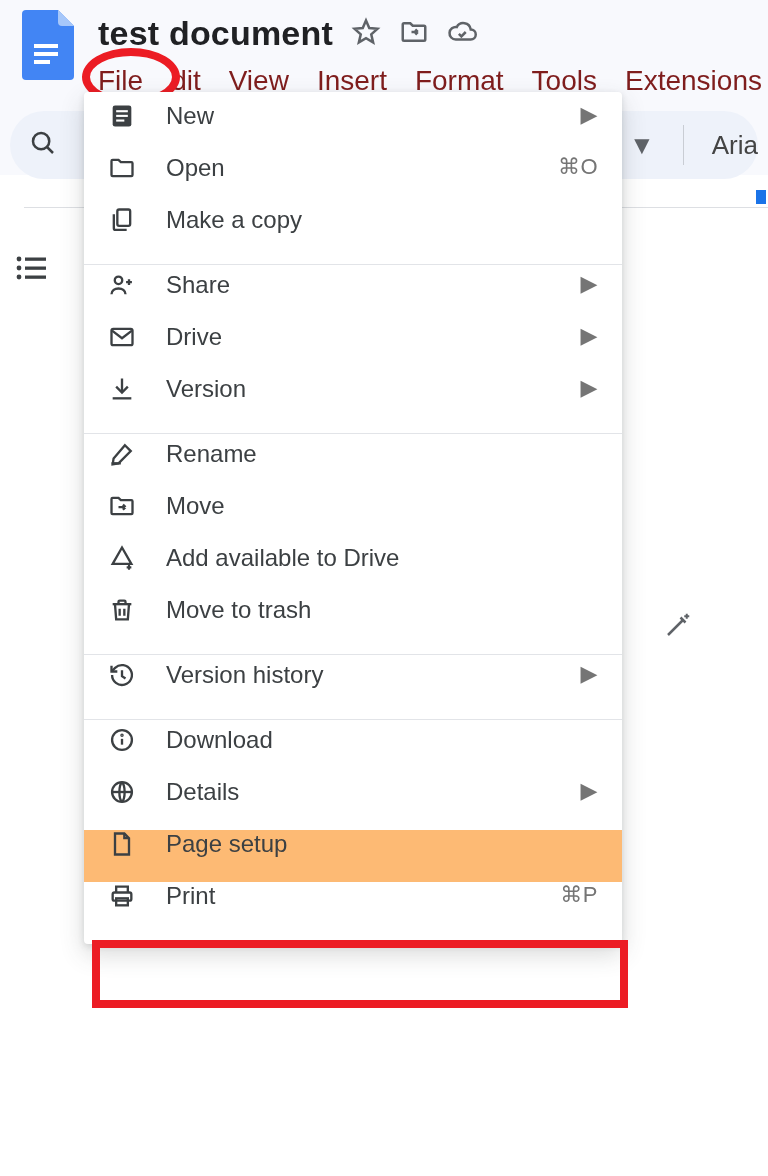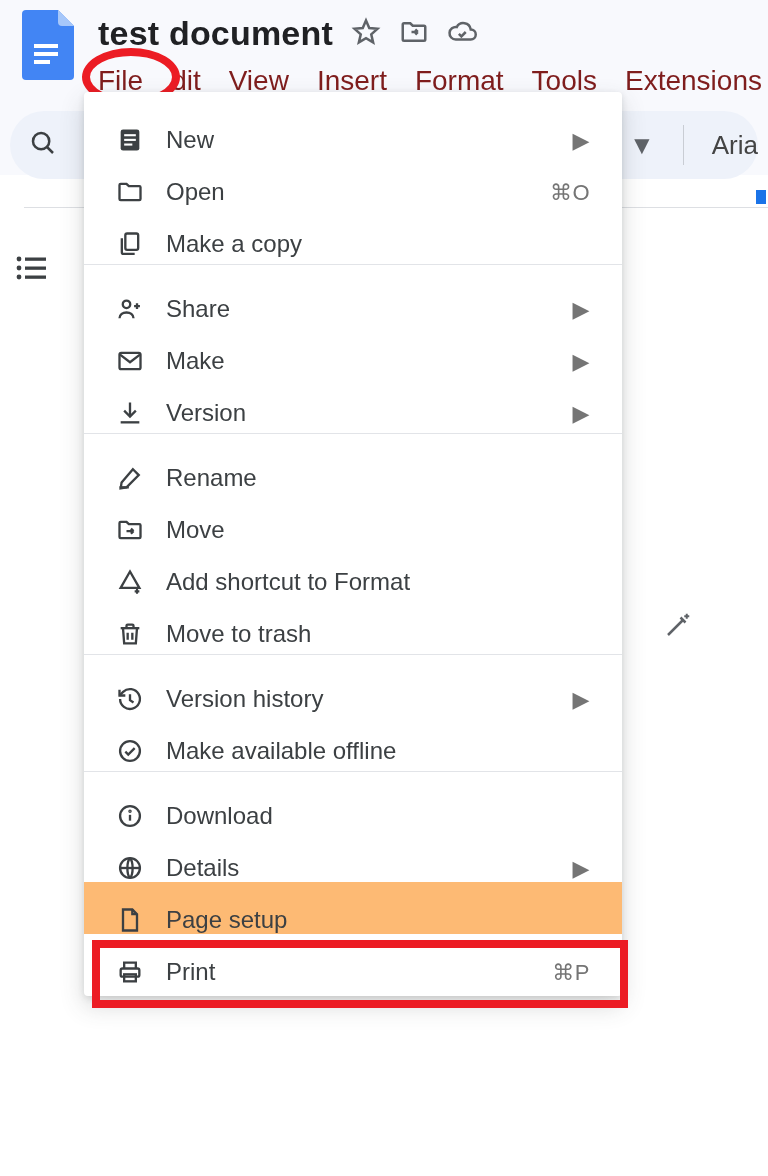--- a/index.html
+++ b/index.html
@@ -97,27 +97,28 @@
     position: absolute;
     top: 92px; left: 84px;
     width: 538px;
     background: #ffffff;
     border-radius: 4px;
     box-shadow: 0 2px 6px rgba(60,64,67,.15), 0 10px 24px rgba(60,64,67,.2);
     padding: 10px 0;
     z-index: 10;
   }
   .menu-item {
-    display: flex; align-items: flex-end;
+    display: flex; align-items: flex-start;
     height: 52px;
-    padding: 0 32px;
+    padding: 0 24px;
     font-size: 24px;
     color: #3c4043;
     cursor: pointer;
     position: relative;
+    gap: 8px;
   }
   .menu-item .mi-icon { width: 28px; height: 28px; margin-right: 22px; color:#3c4043; flex:0 0 auto; }
   .menu-item .mi-icon svg { width: 100%; height: 100%; display:block; }
   .menu-item .mi-arrow { color:#757575; font-size: 16px; }
   .menu-item .mi-right { margin-left: auto; color:#757575; font-size: 22px; letter-spacing: 0.5px; }
   .menu-sep { height:1px; background:#e2e4e8; margin: 6px 0; }
   .menu-item.highlight { background:#fdba74; }
 
   
   .page-setup-rect {
@@ -267,21 +268,21 @@
     <span class="mi-right mi-arrow">▶</span>
   </div>
 
   <div class="menu-item">
     <span class="mi-icon">
         <svg viewBox="0 0 24 24" fill="none" stroke="#3c4043" stroke-width="2">
           <rect x="3" y="5" width="18" height="14" rx="1.5"></rect>
           <path d="M3.5 6.5 L12 13 L20.5 6.5"></path>
         </svg>
       </span>
-    <span>Make</span>
+    <span>Drive</span>
     <span class="mi-right mi-arrow">▶</span>
   </div>
 
   <div class="menu-item">
     <span class="mi-icon">
         <svg viewBox="0 0 24 24" fill="none" stroke="#3c4043" stroke-width="2">
           <path d="M12 3v11"></path>
           <path d="M7 10l5 5 5-5"></path>
           <path d="M4 20h16"></path>
         </svg>
@@ -312,21 +313,21 @@
     <span>Move</span>
   </div>
 
   <div class="menu-item">
     <span class="mi-icon">
         <svg viewBox="0 0 24 24" fill="none" stroke="#3c4043" stroke-width="2">
           <path d="M12 3 L20 17 H4 Z"></path>
           <path d="M16 20h4m-2-2v4" stroke-width="1.8"></path>
         </svg>
       </span>
-    <span>Add shortcut to Format</span>
+    <span>Add available to Drive</span>
   </div>
 
   <div class="menu-item">
     <span class="mi-icon">
         <svg viewBox="0 0 24 24" fill="none" stroke="#3c4043" stroke-width="2">
           <path d="M4 7h16"></path>
           <path d="M9 7V5a1 1 0 0 1 1-1h4a1 1 0 0 1 1 1v2"></path>
           <path d="M6 7l1 13h10l1-13"></path>
           <path d="M10 11v6M14 11v6"></path>
         </svg>
@@ -341,29 +342,20 @@
         <svg viewBox="0 0 24 24" fill="none" stroke="#3c4043" stroke-width="2">
           <path d="M3.5 12a8.5 8.5 0 1 0 2.6-6.1L3 9"></path>
           <path d="M3 4v5h5"></path>
           <path d="M12 8v5l3 2"></path>
         </svg>
       </span>
     <span>Version history</span>
     <span class="mi-right mi-arrow">▶</span>
   </div>
 
-  <div class="menu-item">
-    <span class="mi-icon">
-        <svg viewBox="0 0 24 24" fill="none" stroke="#3c4043" stroke-width="2">
-          <circle cx="12" cy="12" r="8.5"></circle>
-          <path d="M8 12.5l2.5 2.5L16 9.5"></path>
-        </svg>
-      </span>
-    <span>Make available offline</span>
-  </div>
 
   <div class="menu-sep"></div>
 
   <div class="menu-item">
     <span class="mi-icon">
         <svg viewBox="0 0 24 24" fill="none" stroke="#3c4043" stroke-width="2">
           <circle cx="12" cy="12" r="8.5"></circle>
           <line x1="12" y1="11" x2="12" y2="16"></line>
           <circle cx="12" cy="8" r="0.5" fill="#3c4043"></circle>
         </svg>

